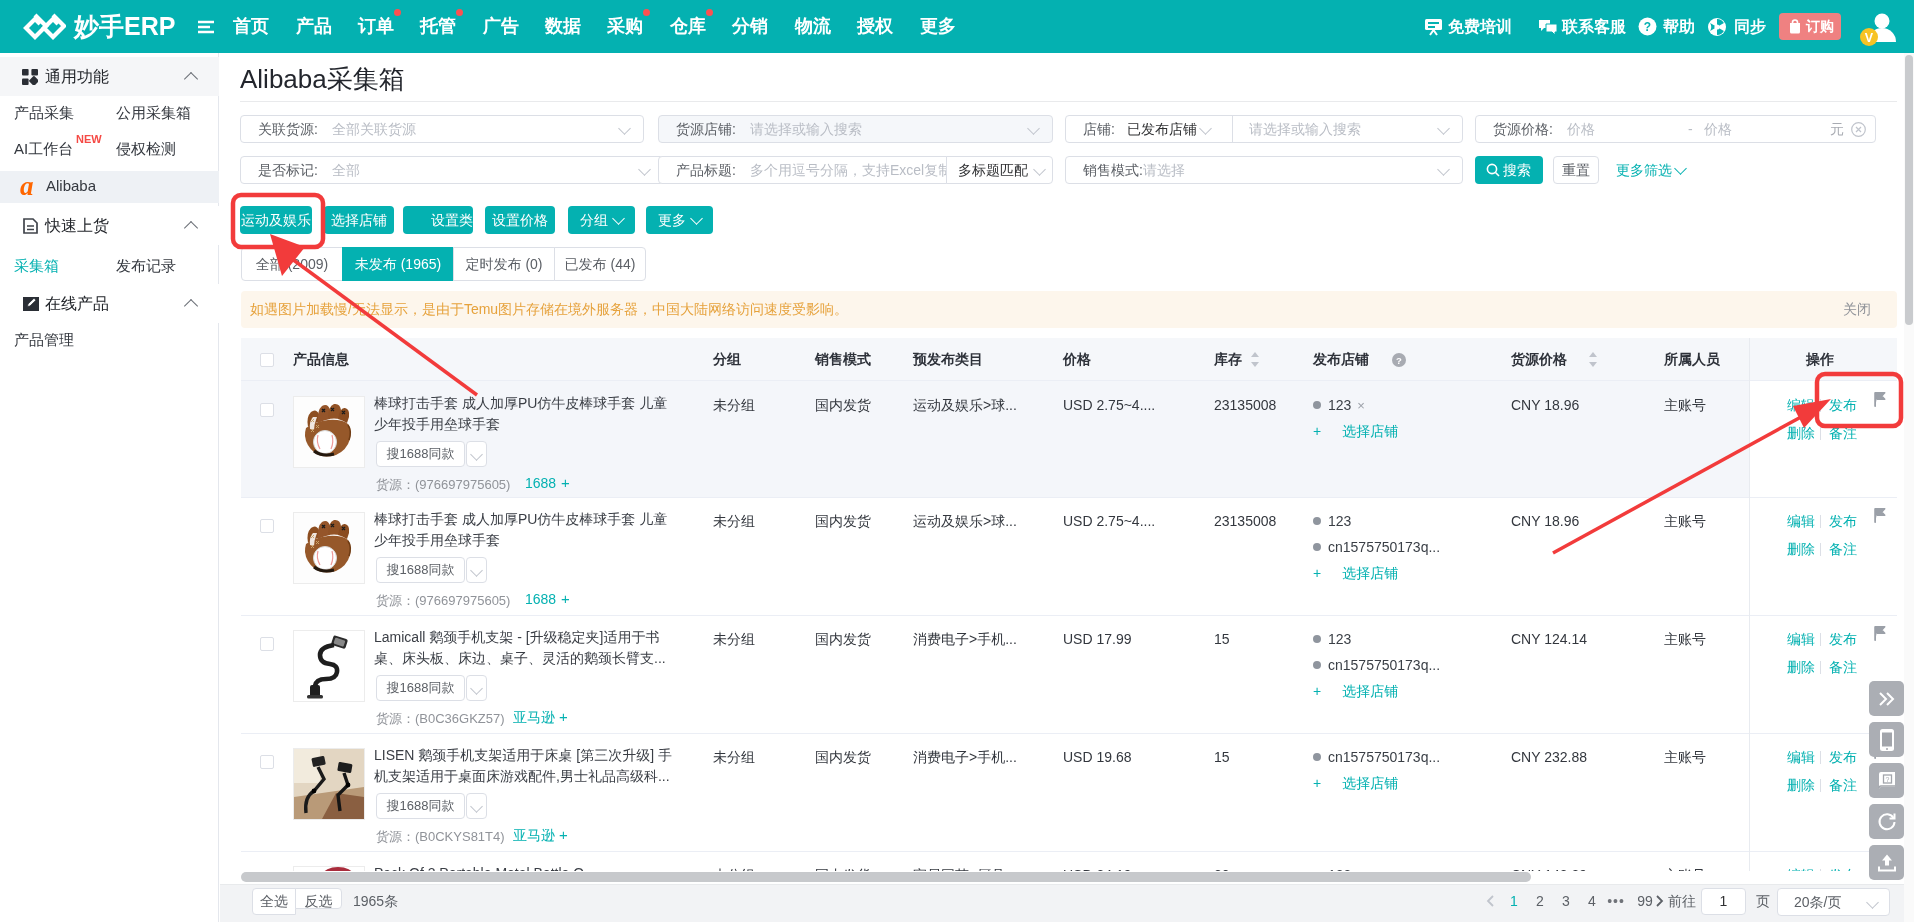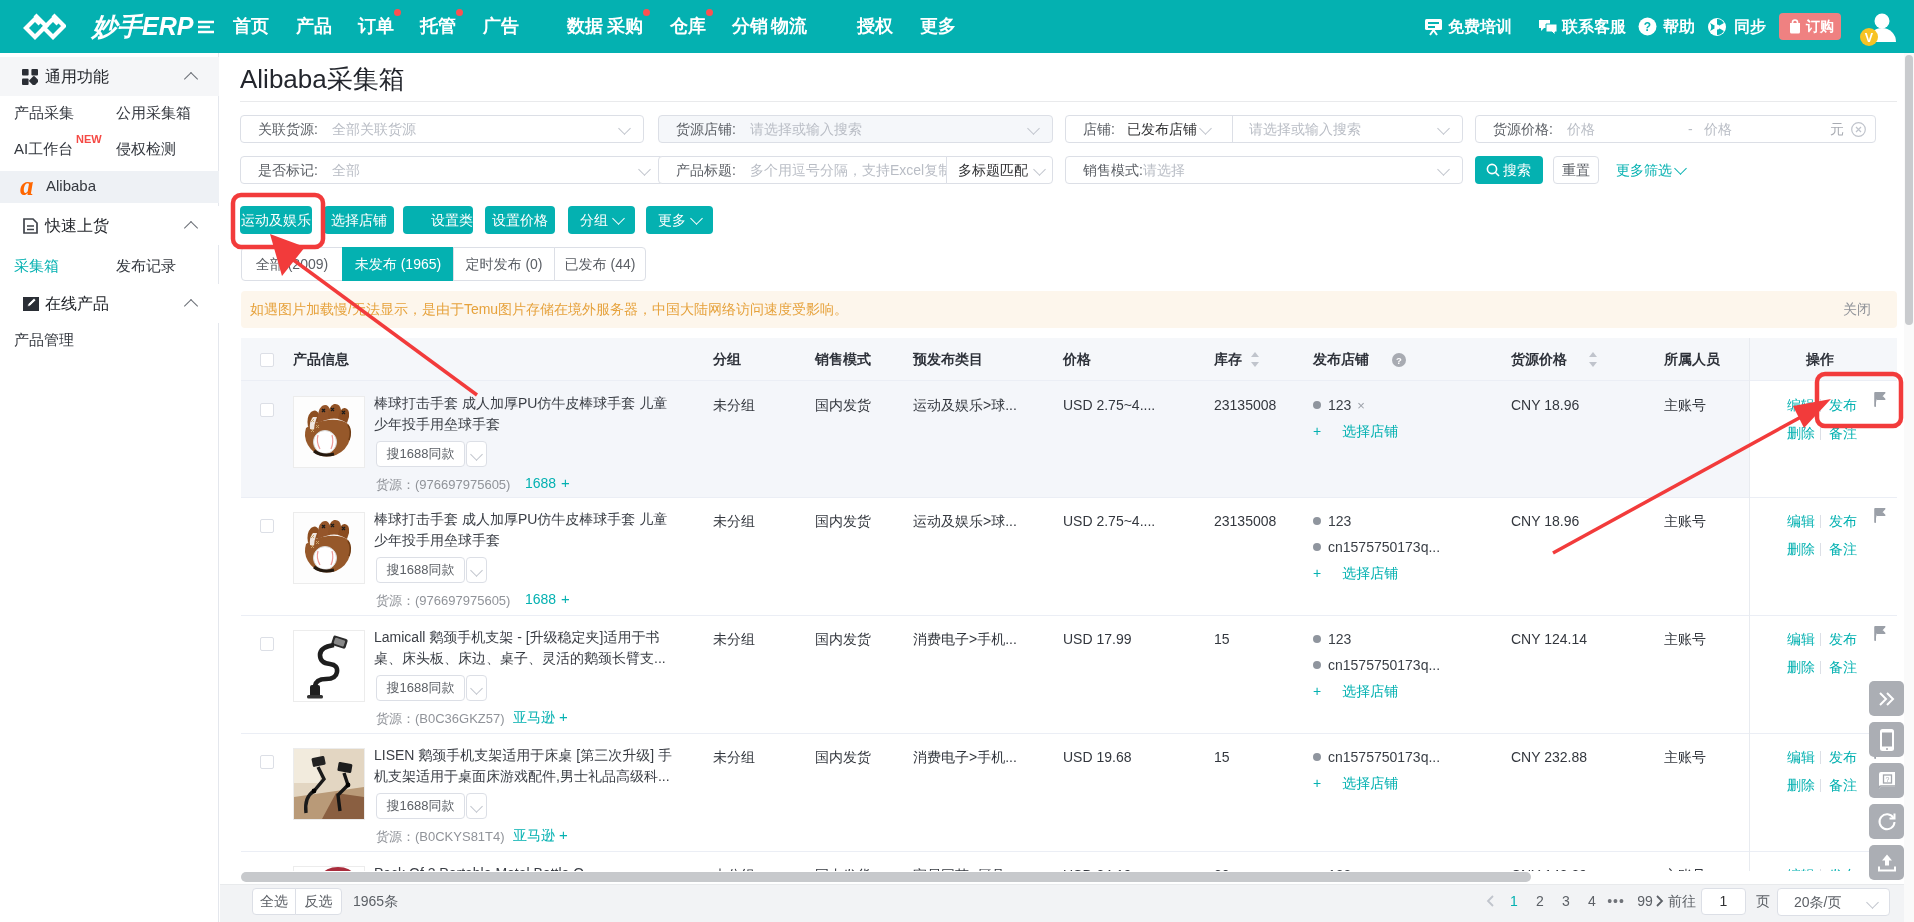--- a/index.html
+++ b/index.html
@@ -64,40 +64,40 @@
 </style>
 </head>
 <body>
 <div class="topbar">
  <svg style="position:absolute;left:22px;top:12px" width="44" height="30" viewBox="0 0 44 30">
   <g fill="none" stroke="#fff" stroke-width="4.2" stroke-linejoin="miter">
    <path d="M13 3 L24 14 L13 25 L4 16 L13 7 L18 12"></path>
    <path d="M31 3 L42 14 L31 25 L22 16 L31 7 L36 12"></path>
   </g>
  </svg>
- <div class="navitem" style="left:92px;font-size:25px;font-style:italic;">妙手ERP</div>
+ <div class="navitem" style="left:74px;font-size:25px;">妙手ERP</div>
  <svg style="position:absolute;left:197px;top:20px" width="18" height="14" viewBox="0 0 18 14">
   <g stroke="#fff" stroke-width="2.4">
         <path d="M1 2 h16 M1 7 h12 M1 12 h16"></path>
       </g>
  </svg>
  <div class="navitem" style="left:233px">首页</div>
  <div class="navitem" style="left:296px">产品</div>
  <div class="navitem" style="left:358px">订单</div>
     <div class="navdot" style="left:394px"></div>
  <div class="navitem" style="left:420px">托管</div>
     <div class="navdot" style="left:456px"></div>
  <div class="navitem" style="left:483px">广告</div>
- <div class="navitem" style="left:567px">数据</div>
+ <div class="navitem" style="left:545px">数据</div>
  <div class="navitem" style="left:607px">采购</div>
     <div class="navdot" style="left:643px"></div>
  <div class="navitem" style="left:670px">仓库</div>
     <div class="navdot" style="left:706px"></div>
  <div class="navitem" style="left:732px">分销</div>
- <div class="navitem" style="left:771px">物流</div>
+ <div class="navitem" style="left:795px">物流</div>
  <div class="navitem" style="left:857px">授权</div>
  <div class="navitem" style="left:920px">更多</div>
  <svg style="position:absolute;left:1424px;top:18px" width="19" height="18" viewBox="0 0 19 18">
   <rect x="1" y="1" width="17" height="11" rx="1.5" fill="#fff"></rect>
   <rect x="4" y="4" width="11" height="2" fill="#04b1b1"></rect>
       <rect x="4" y="8" width="7" height="2" fill="#04b1b1"></rect>
   <path d="M9.5 12 L6 17 M9.5 12 L13 17" stroke="#fff" stroke-width="2"></path>
  </svg>
  <div class="tb-right" style="left:1448px">免费培训</div>
  <svg style="position:absolute;left:1538px;top:18px" width="20" height="18" viewBox="0 0 20 18">
@@ -448,21 +448,21 @@
     </svg></div>
 <div class="rowline" style="top:497px;"></div>
 <div class="rowline" style="top:615px;"></div>
 <div class="rowline" style="top:733px;"></div>
 <div class="rowline" style="top:851px;"></div>
 <div style="position:absolute;left:1749px;top:338px;width:1px;height:533px;background:#e8ebf0;"></div>
 <div style="position:absolute;left:241px;top:871px;width:1656px;height:13px;background:#fff;"></div>
 <div class="hthumb"></div>
 <div class="botbar"></div>
 <div class="whitebtn" style="left:252px;top:888px;width:44px;height:27px;line-height:25px;border-radius:4px 0 0 4px;">全选</div>
-<div class="whitebtn" style="left:295px;top:888px;width:47px;height:27px;line-height:25px;border-radius:0 4px 4px 0;">反选</div>
+<div class="whitebtn" style="left:295px;top:888px;width:47px;height:21px;line-height:25px;border-radius:0 4px 4px 0;">反选</div>
 <div class="pagenum" style="left:353px;">1965条</div>
 <svg style="position:absolute;left:1484px;top:894px" width="14" height="14" viewBox="0 0 14 14">
     <path d="M9 2 L4 7 L9 12" fill="none" stroke="#c0c4cc" stroke-width="1.8"></path>
   </svg>
 <div class="pagenum" style="left:1504px;width:20px;color:#04b1b1;">1</div>
 <div class="pagenum" style="left:1530px;width:20px;">2</div>
 <div class="pagenum" style="left:1556px;width:20px;">3</div>
 <div class="pagenum" style="left:1582px;width:20px;">4</div>
 <div class="pagenum" style="left:1604px;width:24px;letter-spacing:1px;color:#707379;">•••</div>
 <div class="pagenum" style="left:1632px;width:26px;">99</div>

